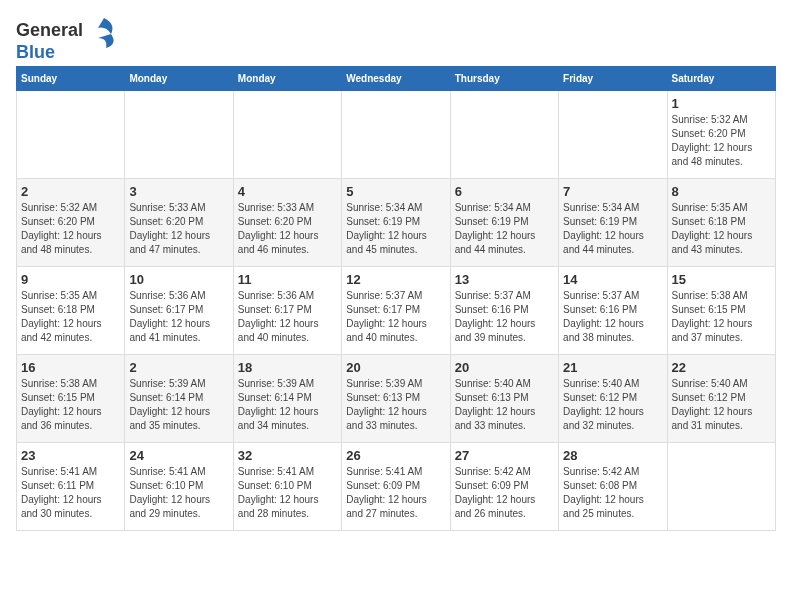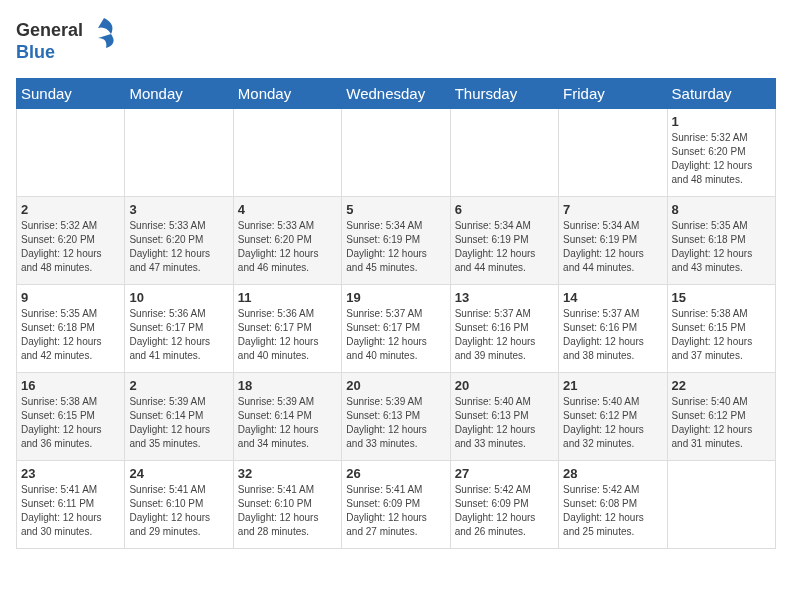--- a/index.html
+++ b/index.html
@@ -7,21 +7,20 @@
       font-family: Arial, sans-serif;
       background: #fff;
       width: 792px;
       min-height: 612px;
       padding: 16px;
     }
     .header-area {
       display: flex;
       justify-content: space-between;
       align-items: flex-start;
-      margin-bottom: 12px;
       text-align: center;
     }
     .title-area {
       text-align: right;
     }
     .main-title {
       font-size: 36px;
       font-weight: bold;
       color: #333;
     }
@@ -33,22 +32,22 @@
       width: 100%;
       border-collapse: collapse;
       table-layout: fixed;
     }
     thead tr {
       background-color: #2a6db5;
     }
     thead th {
       color: #fff;
       padding: 6px 4px;
-      font-size: 15px;
-      font-weight: normal;
+      font-size: 10px;
+      font-weight: bold;
       text-align: left;
       border: 1px solid #2a6db5;
     }
     tbody tr {
       border-bottom: 1px solid #ccc;
     }
     tbody td {
       vertical-align: top;
       padding: 5px 4px;
       font-size: 10.5px;
@@ -186,21 +185,21 @@
 Sunset: 6:17 PM
 Daylight: 12 hours and 41 minutes.</div>
         </td>
         <td>
           <span class="day-number">11</span>
           <div class="day-info" style="white-space: pre-line;">Sunrise: 5:36 AM
 Sunset: 6:17 PM
 Daylight: 12 hours and 40 minutes.</div>
         </td>
         <td>
-          <span class="day-number">19</span>
+          <span class="day-number">12</span>
           <div class="day-info" style="white-space: pre-line;">Sunrise: 5:37 AM
 Sunset: 6:17 PM
 Daylight: 12 hours and 40 minutes.</div>
         </td>
         <td>
           <span class="day-number">13</span>
           <div class="day-info" style="white-space: pre-line;">Sunrise: 5:37 AM
 Sunset: 6:16 PM
 Daylight: 12 hours and 39 minutes.</div>
         </td>

